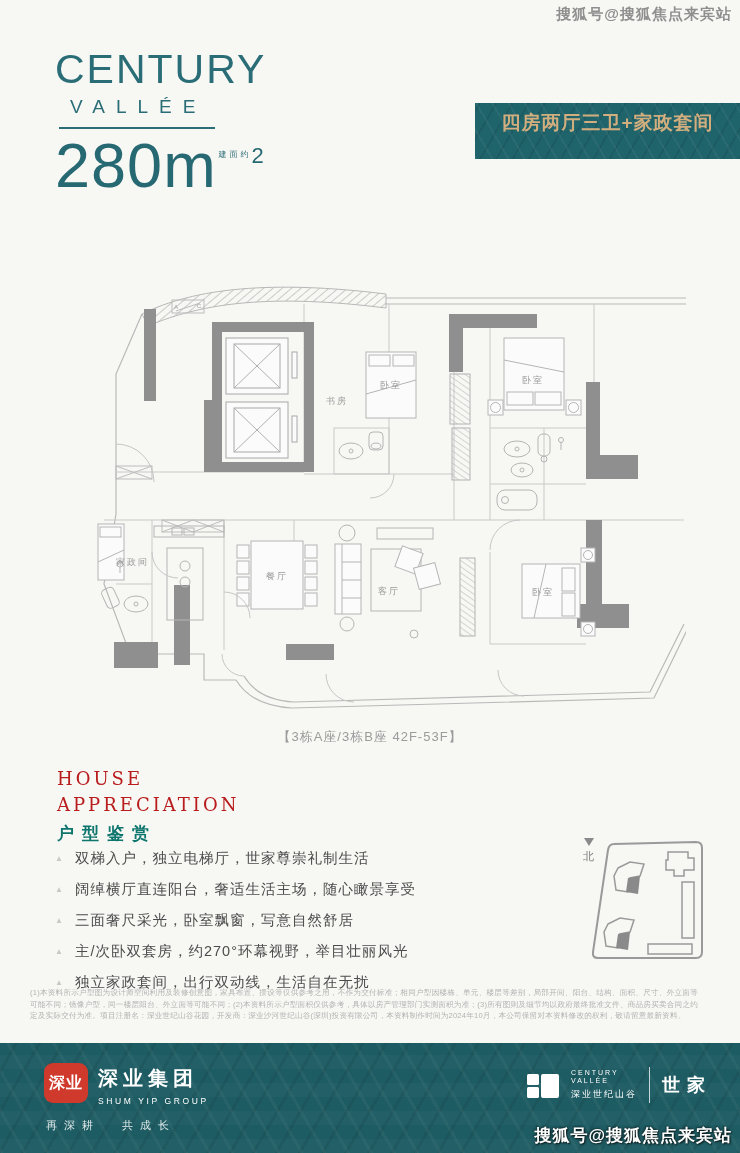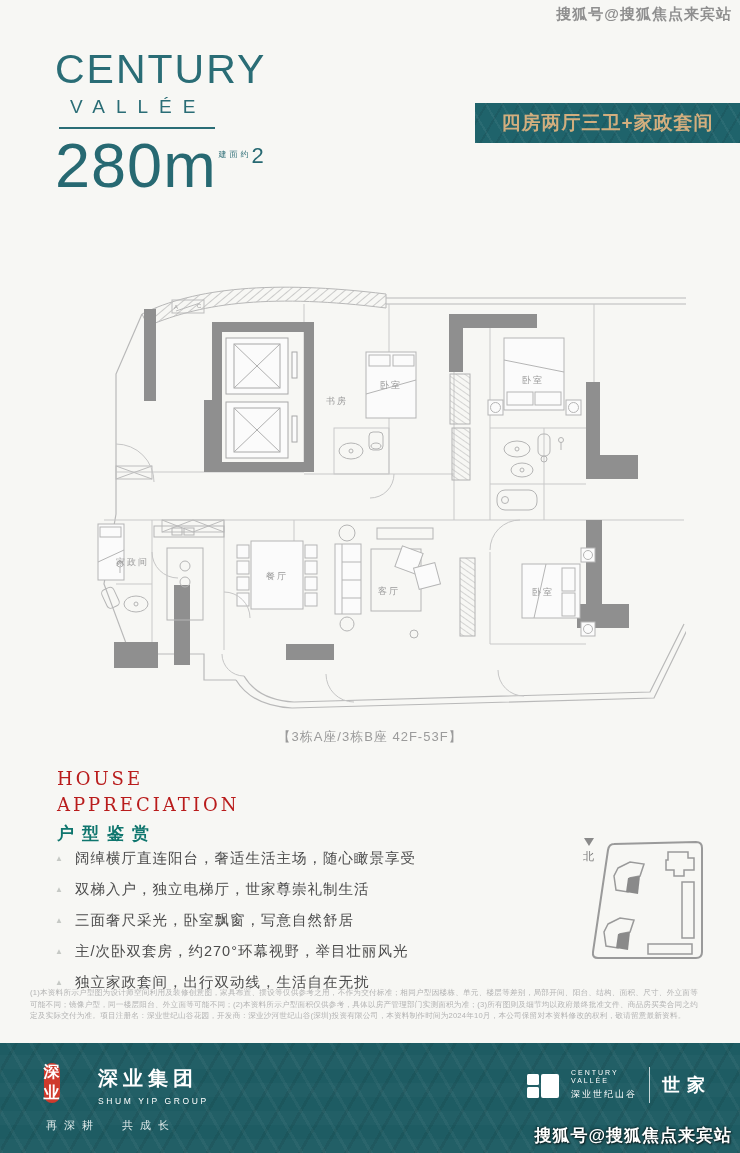--- a/index.html
+++ b/index.html
@@ -14,21 +14,21 @@
   .brand-1{font-size:41px;letter-spacing:2px;}
   .brand-2{font-size:19px;letter-spacing:11px;margin:3px 0 0 15px;}
   .brand-rule{width:156px;height:2px;background:#2a6d76;margin:9px 0 0 4px;}
   .area{margin-top:0;white-space:nowrap;}
   .area-num{font-size:63px;letter-spacing:1px;color:#276972;}
   .area-side{display:inline-block;vertical-align:top;margin:14px 0 0 2px;}
   .area-pref{font-size:8px;letter-spacing:3px;color:#276972;vertical-align:14px;}
   .area-sup{font-size:22px;color:#276972;vertical-align:8px;}
 
   
-  .badge{position:absolute;top:103px;right:0;width:265px;height:40px;line-height:40px;text-align:center;
+  .badge{position:absolute;top:103px;right:0;width:265px;height:56px;line-height:40px;text-align:center;
          color:#d2ae7e;font-size:19px;font-weight:bold;letter-spacing:1px;
          background-color:#1f636b;
          background-image:repeating-linear-gradient(60deg,rgba(255,255,255,.05) 0 2px,transparent 2px 14px),
                           repeating-linear-gradient(-60deg,rgba(0,0,0,.08) 0 2px,transparent 2px 14px);}
 
   
   .plan{position:absolute;left:54px;top:252px;width:632px;height:470px;}
   .plan-caption{position:absolute;left:0;top:728px;width:740px;text-align:center;
                 color:#9b9b9b;font-size:13px;letter-spacing:1px;}
 
@@ -47,21 +47,21 @@
   
   .disclaimer{position:absolute;left:30px;top:987px;width:668px;margin:0;
               font-size:7.6px;line-height:11.5px;color:#b3b3b3;text-align:justify;letter-spacing:.2px;}
 
   
   .footer{position:absolute;left:0;bottom:0;width:740px;height:110px;
           background-color:#1e5c63;
           background-image:repeating-linear-gradient(60deg,rgba(255,255,255,.04) 0 3px,transparent 3px 20px),
                            repeating-linear-gradient(-60deg,rgba(0,0,0,.07) 0 3px,transparent 3px 20px),
                            repeating-linear-gradient(0deg,rgba(255,255,255,.02) 0 14px,transparent 14px 28px);}
-  .sy-logo{position:absolute;left:44px;top:20px;width:16px;height:40px;background:#cf3a2c;border-radius:9px;
+  .sy-logo{position:absolute;left:44px;top:20px;width:44px;height:40px;background:#cf3a2c;border-radius:9px;
            color:#fff;font-size:16px;font-weight:bold;display:flex;align-items:center;justify-content:center;letter-spacing:1px;}
   .sy-text{position:absolute;left:98px;top:22px;color:#fff;}
   .sy-cn{font-size:20px;font-weight:bold;letter-spacing:5px;}
   .sy-en{font-size:8.5px;letter-spacing:2.6px;margin-top:4px;}
   .slogan{position:absolute;left:46px;top:75px;color:#e9f1f1;font-size:11px;letter-spacing:7px;word-spacing:12px;opacity:.95;}
   .f-right{position:absolute;right:28px;top:24px;display:flex;align-items:center;}
   .cv-mark{margin-right:10px;}
   .cv-stack{color:#fff;margin-right:12px;}
   .cv-en{font-size:7px;letter-spacing:2px;line-height:8px;}
   .cv-cn{font-size:9px;letter-spacing:2px;margin-top:3px;}
@@ -301,22 +301,22 @@
 
   <div class="plan-caption">【3栋A座/3栋B座 42F-53F】</div>
 
   <div class="appre-en">
     <div>HOUSE</div>
     <div>APPRECIATION</div>
   </div>
   <div class="appre-cn">户型鉴赏</div>
 
   <ul class="bullets">
+    <li><span class="tri">▲</span><span>双梯入户，独立电梯厅，世家尊崇礼制生活</span></li>
     <li><span class="tri">▲</span><span>阔绰横厅直连阳台，奢适生活主场，随心瞰景享受</span></li>
-    <li><span class="tri">▲</span><span>双梯入户，独立电梯厅，世家尊崇礼制生活</span></li>
     <li><span class="tri">▲</span><span>三面奢尺采光，卧室飘窗，写意自然舒居</span></li>
     <li><span class="tri">▲</span><span>主/次卧双套房，约270°环幕视野，举目壮丽风光</span></li>
     <li><span class="tri">▲</span><span>独立家政套间，出行双动线，生活自在无扰</span></li>
   </ul>
 
   <div class="siteplan">
     <svg viewBox="0 0 170 135" width="170" height="135">
       <polygon points="33,14 38,6 28,6" fill="#8a8a8a"></polygon>
       <text x="27" y="28" font-size="11" fill="#7a7a7a">北</text>
       <path d="M58 12 L140 10 Q146 10 146 16 L146 120 Q146 126 140 126 L42 126 Q36 126 37 120 L52 18 Q53 12 58 12 Z" fill="none" stroke="#9a9a9a" stroke-width="2"></path>

